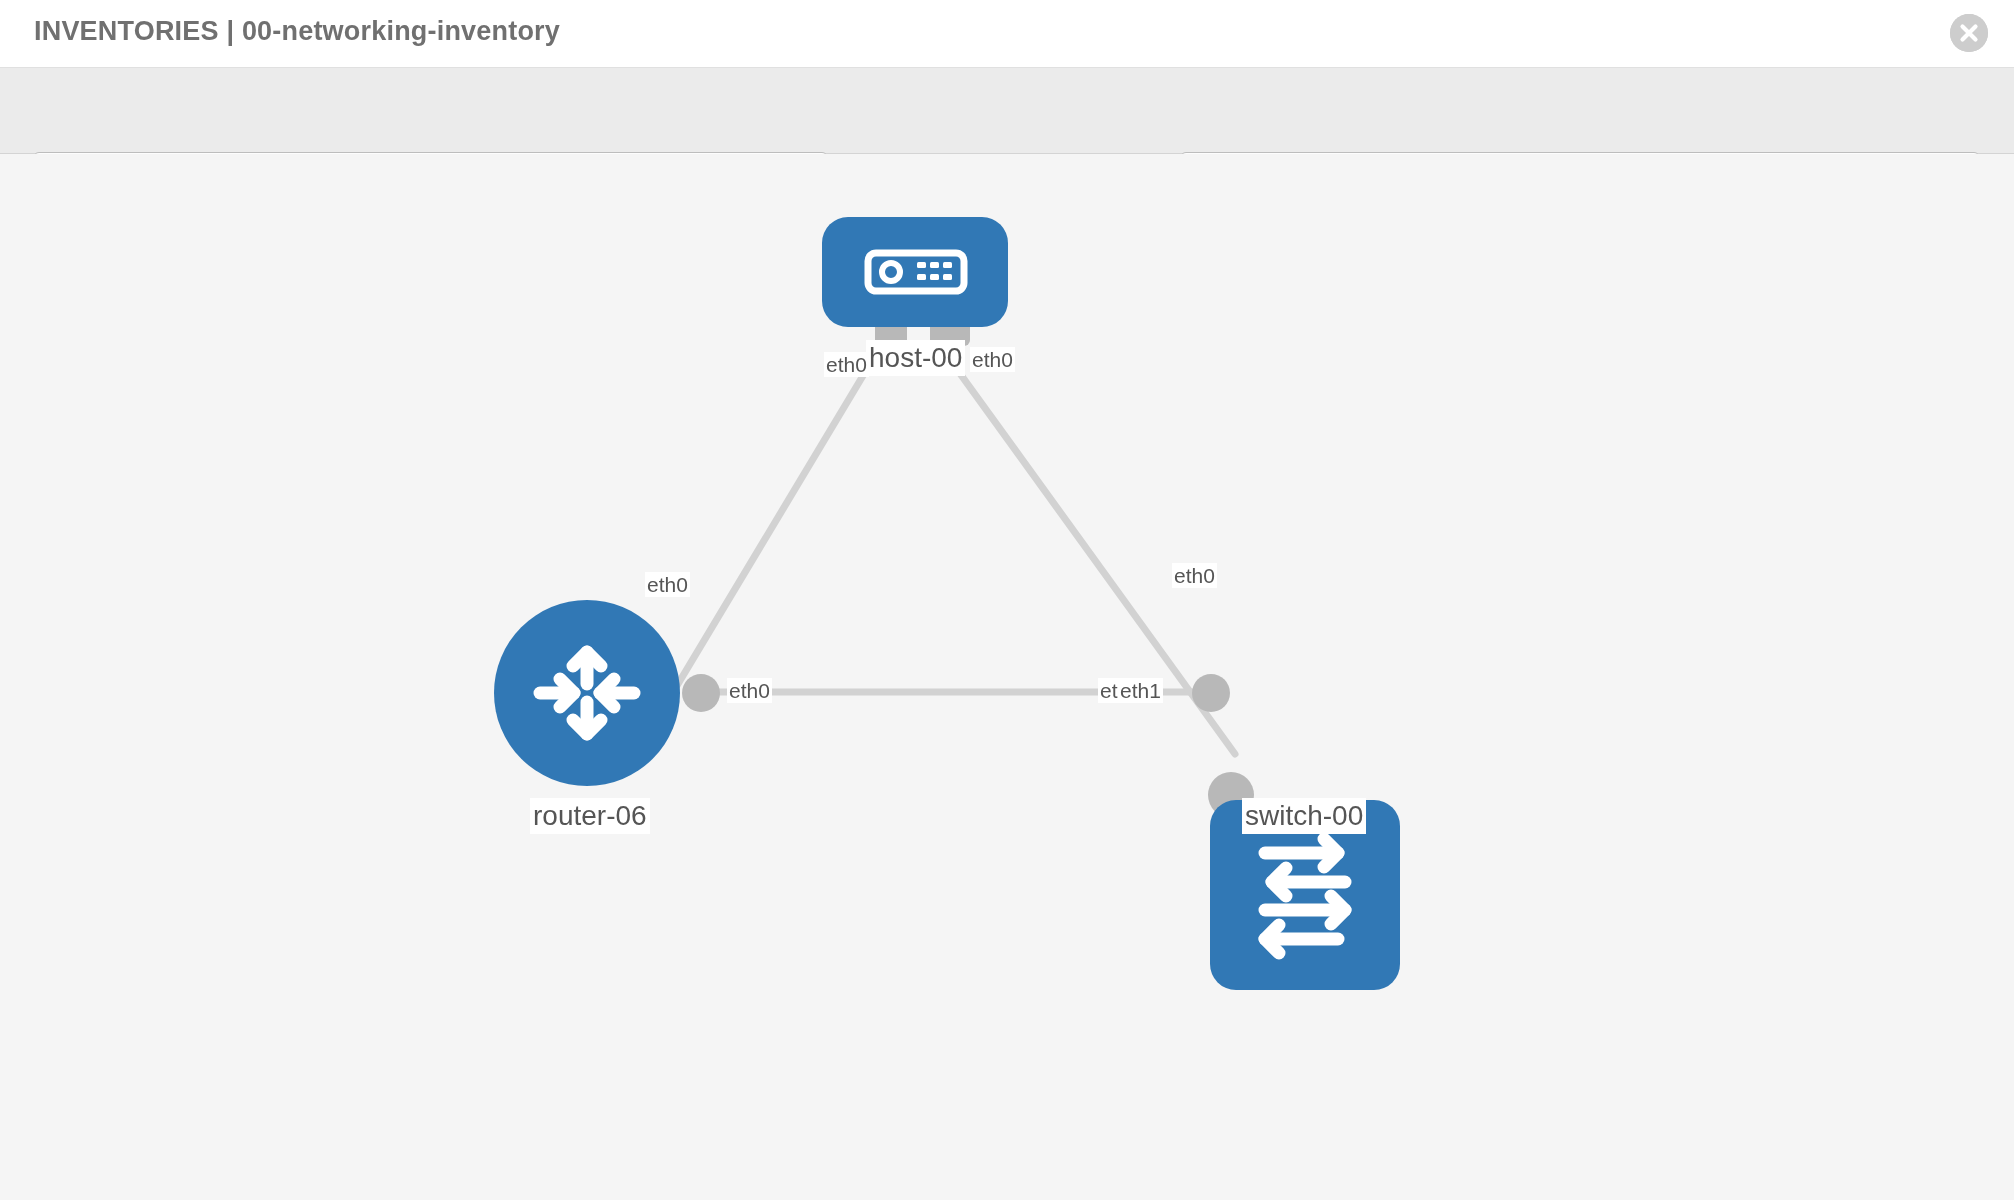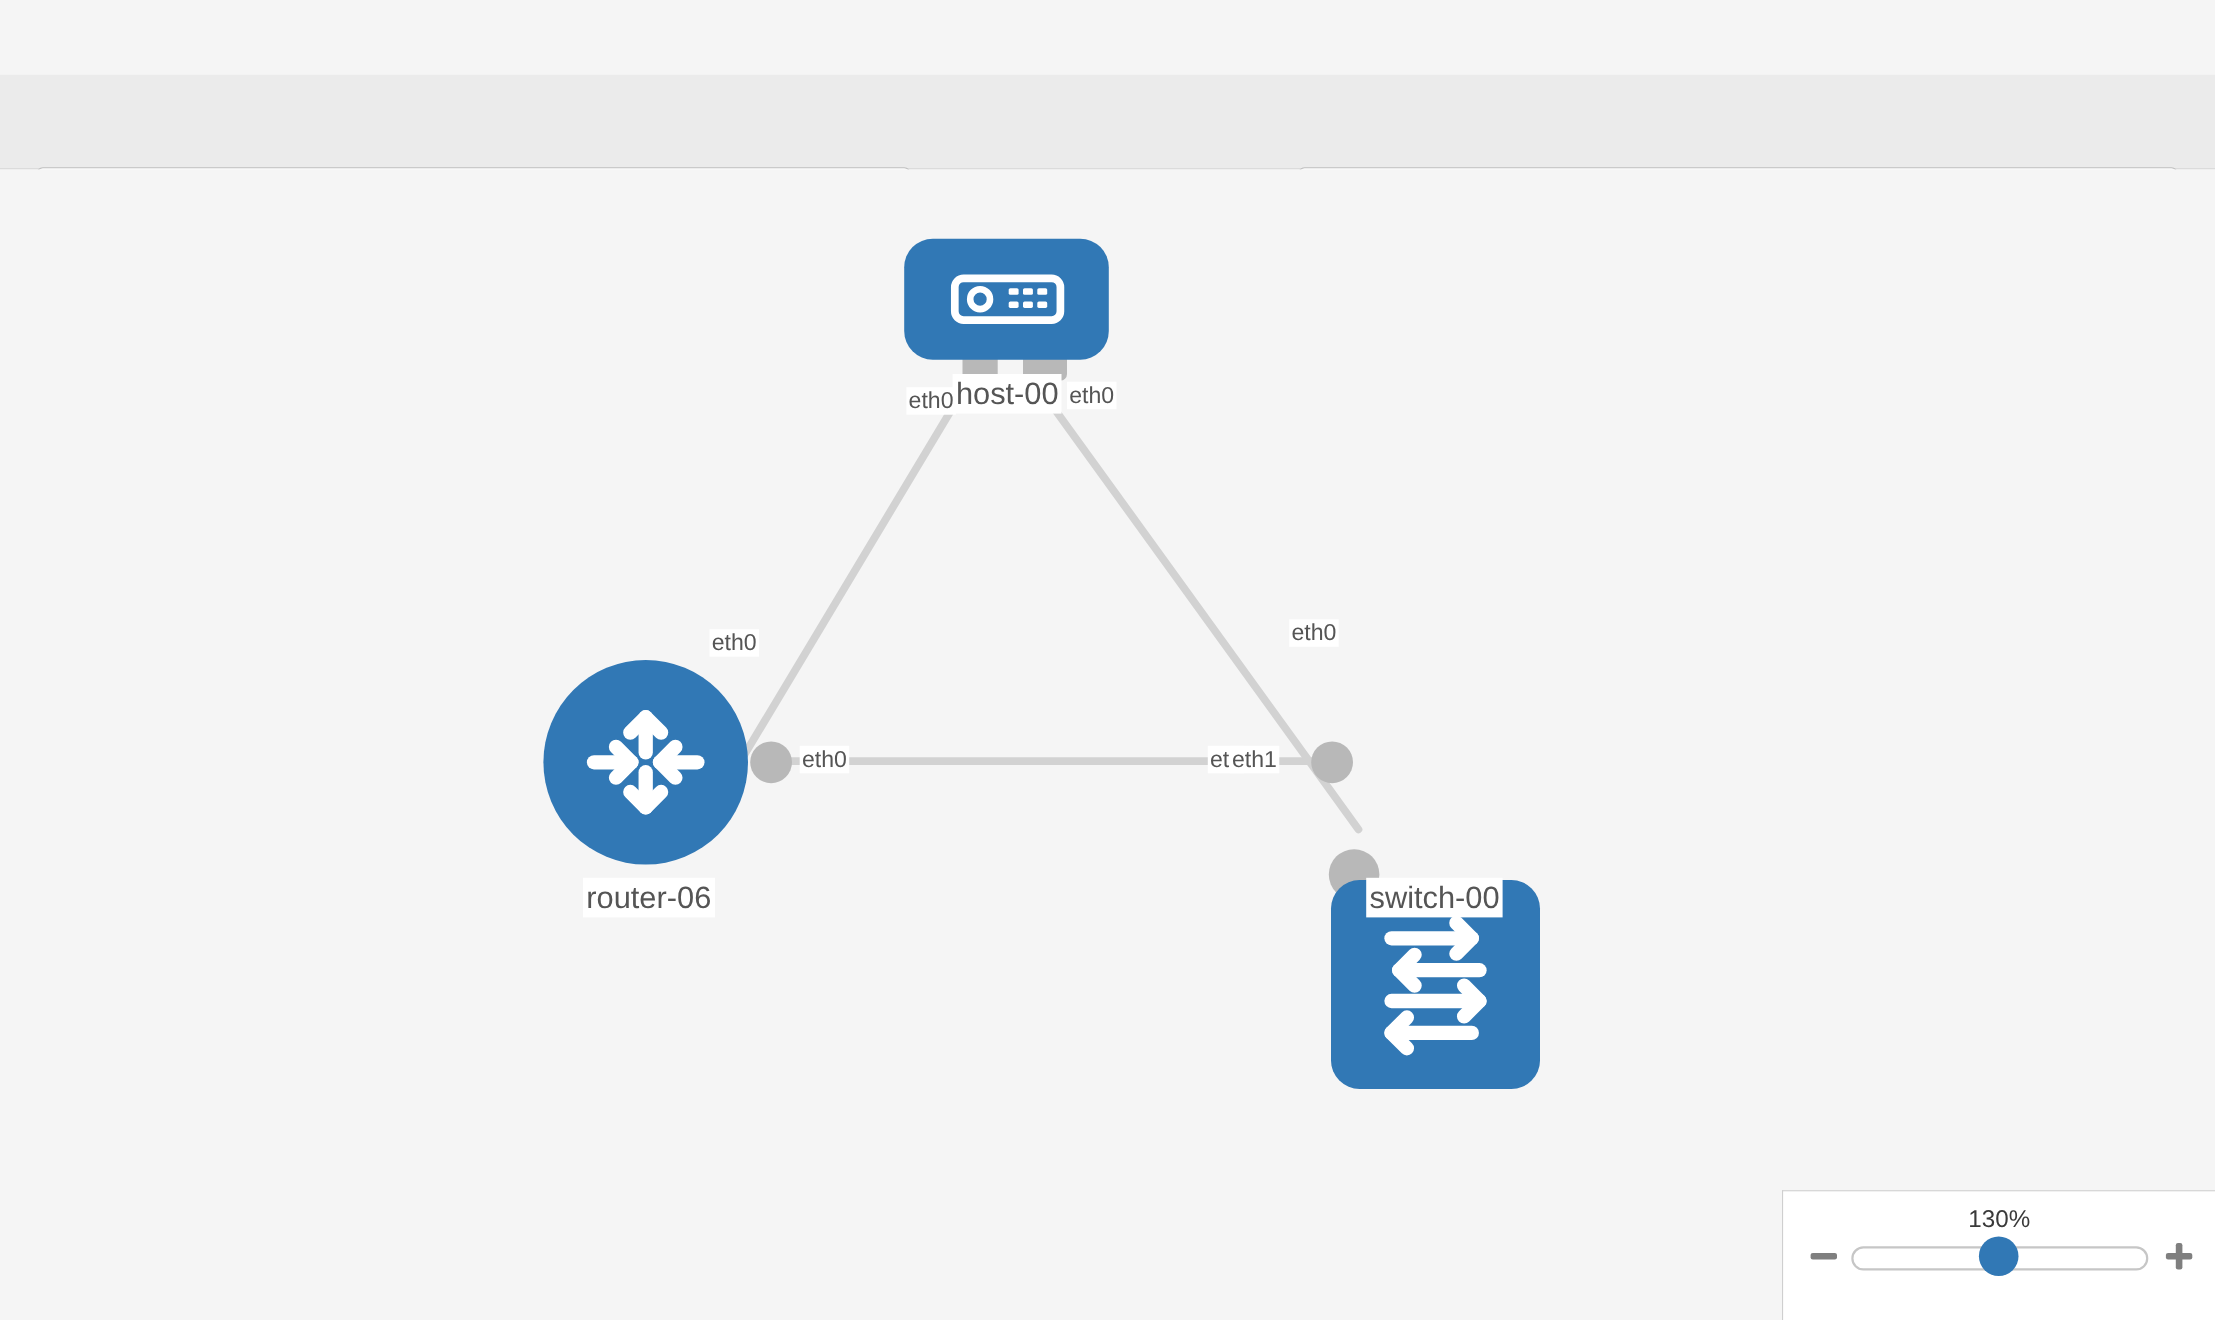--- a/index.html
+++ b/index.html
@@ -204,20 +204,29 @@
     border-radius: 50%;
     background: #3178b5;
     cursor: grab;
   }
 </style>
 </head>
 <body>
 
 <div id="app">
 
+  <div class="header">
+    <div class="header-title">INVENTORIES | 00-networking-inventory</div>
+    <div class="close-btn">
+      <svg width="38" height="38" viewBox="0 0 38 38" aria-hidden="true">
+        <circle cx="19" cy="19" r="19" fill="#cdcdcd"></circle>
+        <path d="M12.5 12.5 L25.5 25.5 M25.5 12.5 L12.5 25.5" stroke="#ffffff" stroke-width="4.2" stroke-linecap="round"></path>
+      </svg>
+    </div>
+  </div>
 
   <div class="toolbar">
 
     <div class="select-box" id="actions-select">
       <span class="sel-label">ACTIONS</span>
       <span class="caret"></span>
     </div>
 
     <div class="tool-icon" id="wrench-btn">
       <svg width="40" height="40" viewBox="0 0 40 40" aria-hidden="true">
@@ -320,33 +329,14 @@
           <polyline points="69,125 55,139 69,153"></polyline>
         </g>
       </svg>
     </div>
     <div class="node-label" style="left:1242px; top:644px;text-align:right;">switch-00</div>
     <div class="edge-label" style="left:1172px; top:409px;">eth0</div>
     <div class="edge-label" style="left:1098px; top:524px;">eth</div>
     <div class="edge-label" style="left:1118px; top:524px;">eth1</div>
   </div>
 
-  <div class="zoom-panel">
-    <div class="zoom-value">130%</div>
-
-    <div class="zoom-minus">
-      <svg width="30" height="30" viewBox="0 0 30 30" aria-hidden="true">
-        <rect x="3" y="12" width="24" height="6" rx="2" fill="#7f7f7f"></rect>
-      </svg>
-    </div>
-
-    <div class="zoom-slider"></div>
-    <div class="zoom-thumb"></div>
-
-    <div class="zoom-plus">
-      <svg width="30" height="30" viewBox="0 0 30 30" aria-hidden="true">
-        <rect x="3" y="12" width="24" height="6" rx="2" fill="#7f7f7f"></rect>
-        <rect x="12" y="3" width="6" height="24" rx="2" fill="#7f7f7f"></rect>
-      </svg>
-    </div>
-  </div>
 
 </div>
 
 </body></html>

